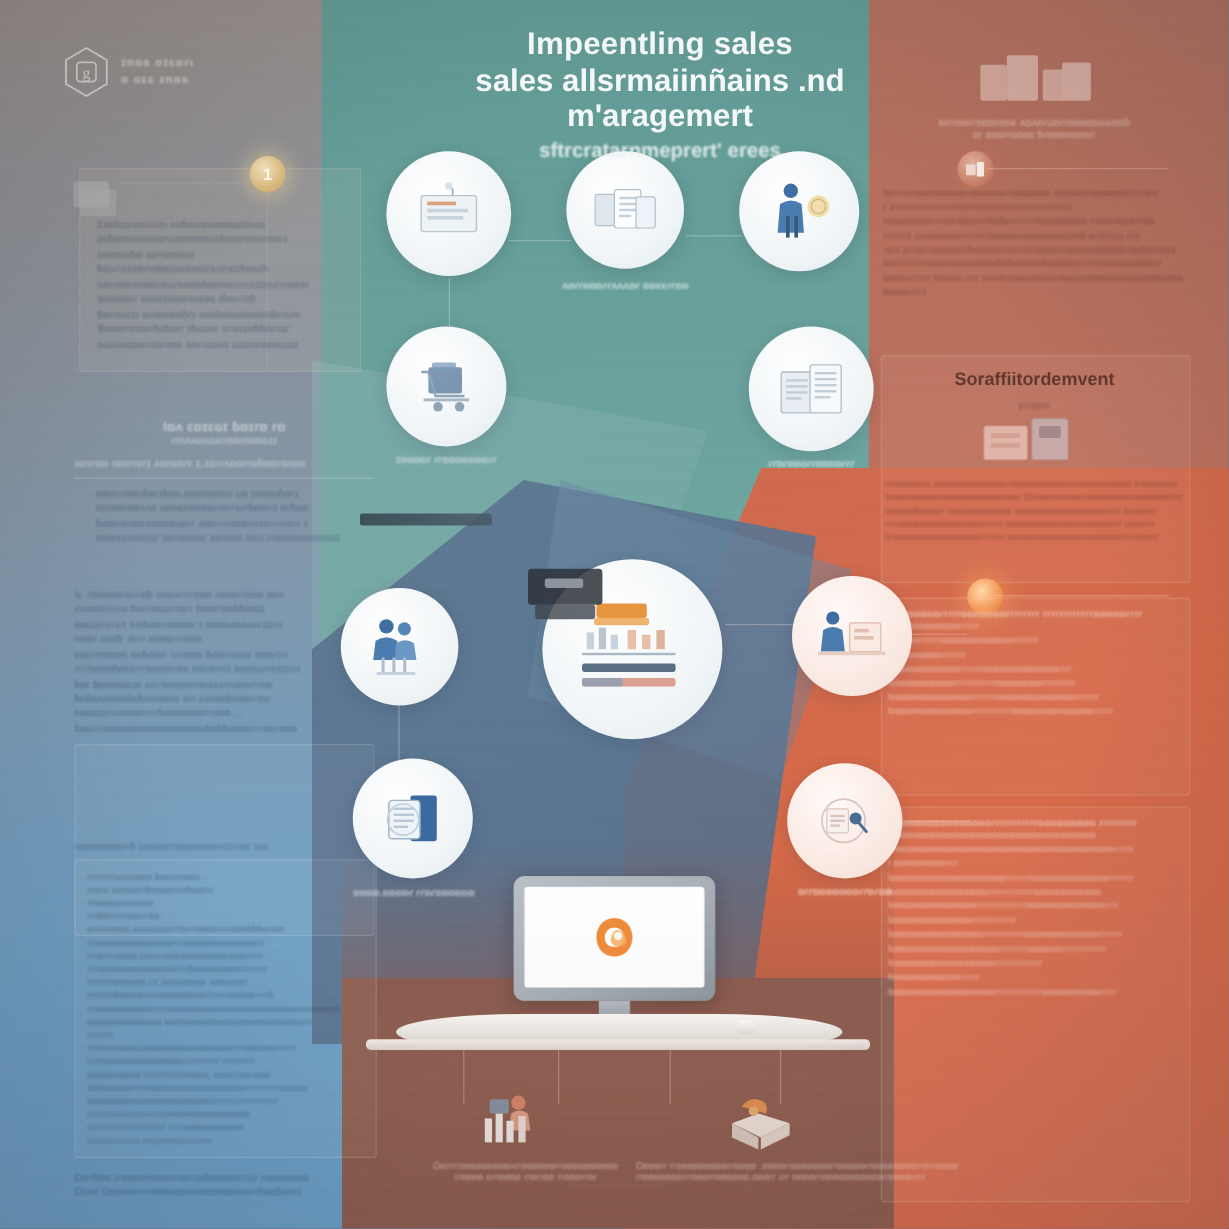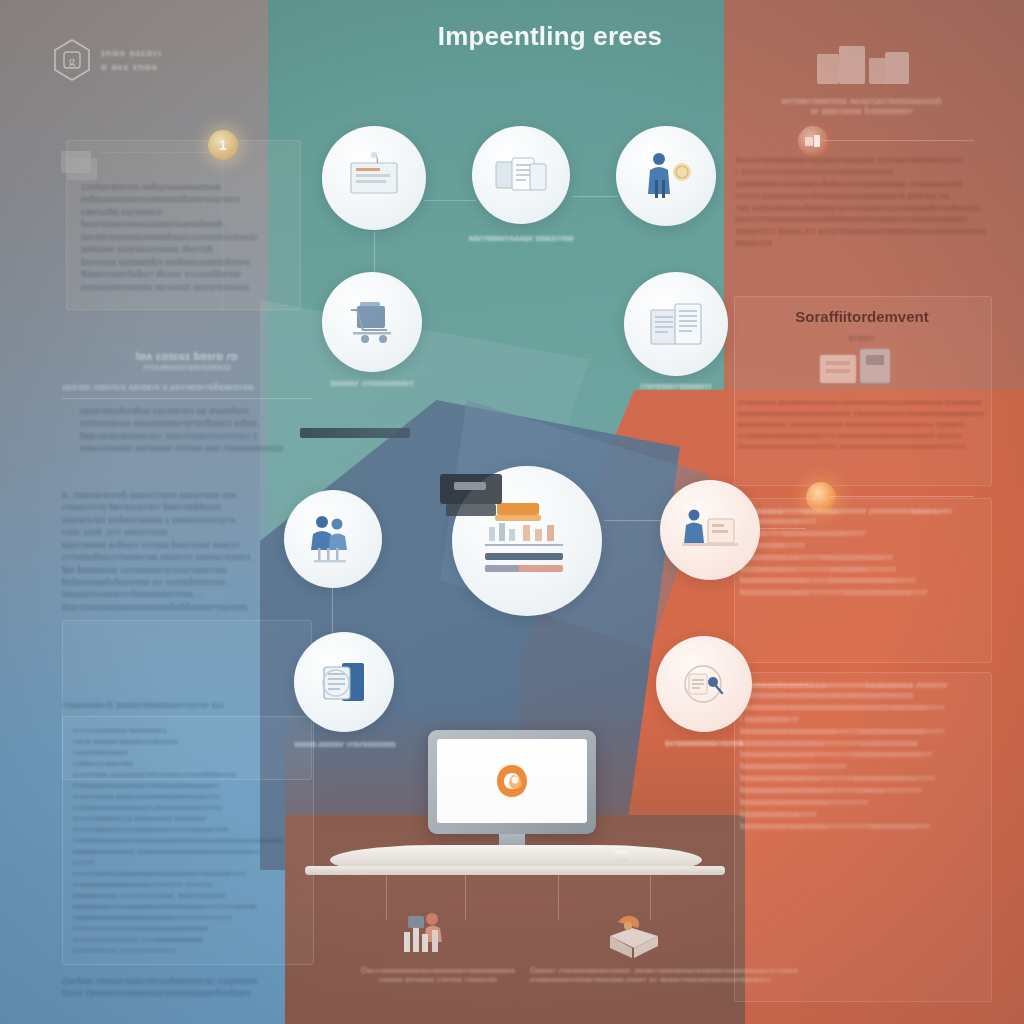--- a/index.html
+++ b/index.html
@@ -198,21 +198,23 @@
       <rect x="12" y="14" width="16" height="16" rx="3" fill="none" stroke="#f2ece6" stroke-width="1.4"></rect>
       <text x="20" y="27" font-size="13" fill="#f2ece6" text-anchor="middle" font-family="Liberation Serif, serif">g</text>
     </svg>
     <div class="ltxt">
       <div>ɪnɒs ɒɪɛɒɾɩ</div>
       <div>ɒ ɢɛɛ ɪnɒs</div>
     </div>
   </div>
 
   <div id="title-block">
-    <div class="t1">Impeentling erees</div>
+    <div class="t1">Impeentling sales</div>
+    <div class="t2">sales allsrmaiinñains .nd m'aragemert</div>
+    <div class="t3">sftrcratarnmeprert' erees</div>
   </div>
 
   <div class="panel" style="left:66px;top:140px;width:235px;height:170px;background:rgba(225,205,190,.10);border-color:rgba(235,220,205,.16);">
     <div style="position:absolute;left:-12px;top:4px;width:52px;height:42px;opacity:.28;">
       <svg viewBox="0 0 52 42" width="52" height="42">
           <rect x="6" y="6" width="30" height="22" rx="2" fill="#fff" opacity=".6"></rect>
           <rect x="12" y="13" width="30" height="22" rx="2" fill="#fff" opacity=".45"></rect>
         </svg>
     </div>
     <div style="padding:40px 14px 8px 14px;">

